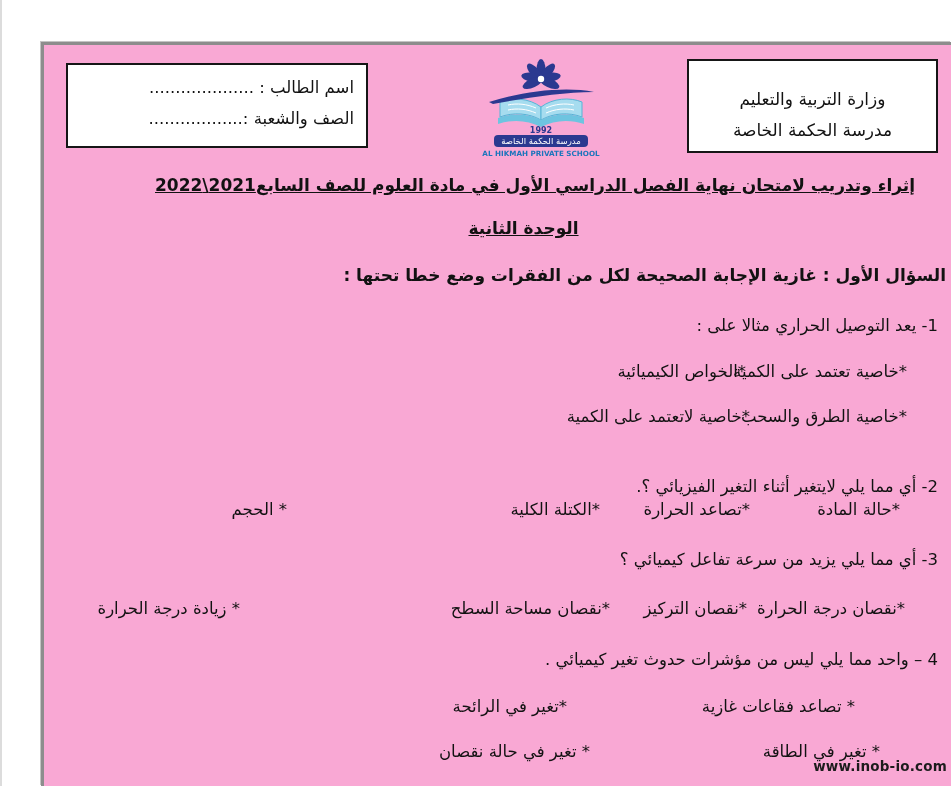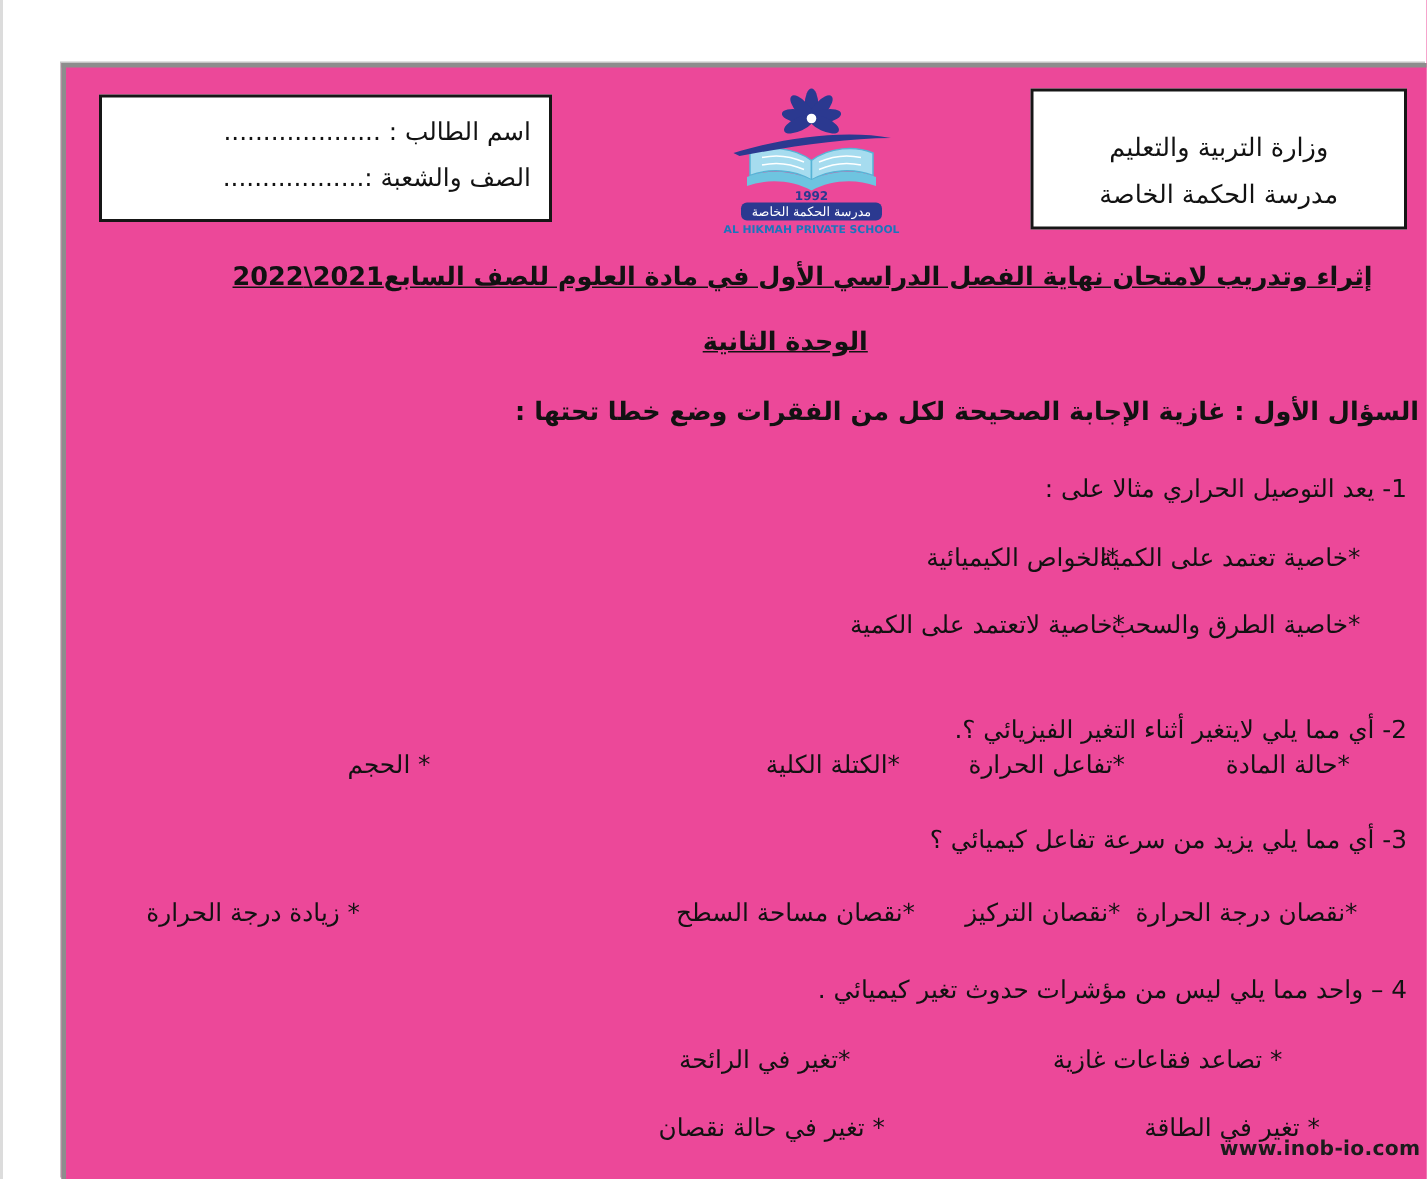--- a/index.html
+++ b/index.html
@@ -4,21 +4,21 @@
 <style>
   html,body{margin:0;padding:0;}
   body{
     width:951px;height:786px;position:relative;overflow:hidden;
     background:#ffffff;color:#121212;
     font-family:"DejaVu Sans","Liberation Sans",sans-serif;
   }
   .left-edge-line{position:absolute;left:0;top:0;width:2px;height:786px;background:#dcdcdc;}
   .page{
     position:absolute;left:41px;top:42px;width:910px;height:744px;box-sizing:border-box;
-    background:#ec4899;border-top:3px solid #8d8d8d;border-left:3px solid #8d8d8d;
+    background:#f9a8d4;border-top:3px solid #8d8d8d;border-left:3px solid #8d8d8d;
     box-shadow:-1px -1px 0 0 #c4c4c4;
   }
   .hbox{position:absolute;border:2px solid #161616;box-sizing:border-box;background:#fff;}
   .student-box{left:22px;top:18px;width:302px;height:85px;direction:rtl;text-align:right;
     padding:7px 12px 0 4px;font-size:16.5px;line-height:31px;white-space:nowrap;}
   .ministry-box{right:13px;top:14px;width:251px;height:94px;direction:rtl;text-align:center;
     padding-top:23px;font-size:17px;line-height:31px;white-space:nowrap;}
   .logo-wrap{position:absolute;left:437px;top:12px;width:120px;height:100px;}
   .title-line{position:absolute;top:130px;right:36px;direction:rtl;white-space:nowrap;
     font-weight:bold;font-size:17px;text-decoration:underline;}
@@ -91,21 +91,21 @@
   <div class="section-header">السؤال الأول : غازية الإجابة الصحيحة لكل من الفقرات وضع خطا تحتها :</div>
 
   <div class="q-line" style="top:271px;">1- يعد التوصيل الحراري مثالا على :</div>
   <span class="opt" style="top:317px;right:44px;">*خاصية تعتمد على الكمية</span>
   <span class="opt" style="top:317px;right:205px;">*الخواص الكيميائية</span>
   <span class="opt" style="top:362px;right:201px;">*خاصية لاتعتمد على الكمية</span>
   <span class="opt" style="top:362px;right:44px;">*خاصية الطرق والسحب</span>
 
   <div class="q-line" style="top:432px;">2- أي مما يلي لايتغير أثناء التغير الفيزيائي ؟.</div>
   <span class="opt" style="top:455px;right:51px;">*حالة المادة</span>
-  <span class="opt" style="top:455px;right:201px;">*تفاعل الحرارة</span>
+  <span class="opt" style="top:455px;right:201px;">*تصاعد الحرارة</span>
   <span class="opt" style="top:455px;right:351px;">*الكتلة الكلية</span>
   <span class="opt" style="top:455px;right:664px;">* الحجم</span>
 
   <div class="q-line" style="top:505px;">3- أي مما يلي يزيد من سرعة تفاعل كيميائي ؟</div>
   <span class="opt" style="top:554px;right:46px;">*نقصان درجة الحرارة</span>
   <span class="opt" style="top:554px;right:204px;">*نقصان التركيز</span>
   <span class="opt" style="top:554px;right:341px;">*نقصان مساحة السطح</span>
   <span class="opt" style="top:554px;right:711px;">* زيادة درجة الحرارة</span>
 
   <div class="q-line" style="top:605px;">4 – واحد مما يلي ليس من مؤشرات حدوث تغير كيميائي .</div>

